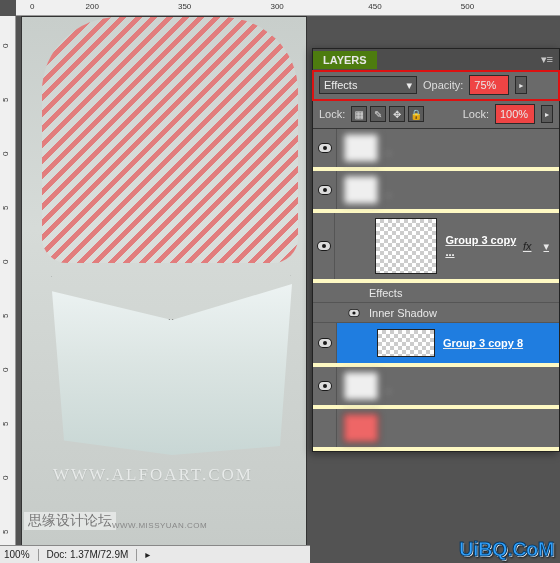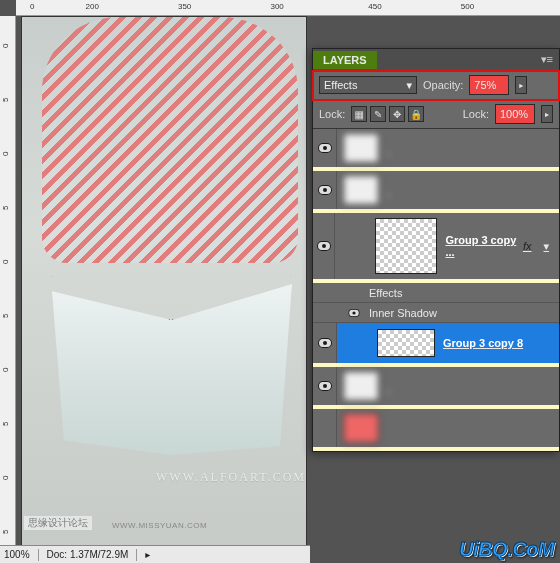--- a/index.html
+++ b/index.html
@@ -21,23 +21,23 @@
   }
 
   .ice-block { position: absolute; left: 30px; top: 258px; width: 240px; height: 180px;
     background: linear-gradient(180deg, rgba(240,246,246,0.95) 0%, rgba(220,230,228,0.9) 50%, rgba(200,216,214,0.85) 100%);
     clip-path: polygon(0 9%, 50% 25%, 100% 5%, 95% 95%, 50% 100%, 5% 92%);
   }
   .selection { position: absolute; left: 29px; top: 248px; width: 240px; height: 55px;
     border: 1px dashed #333; clip-path: polygon(0 20%, 50% 100%, 100% 18%);
   }
 
-  .watermark { position: absolute; left: 0; width: 100%; bottom: 60px; text-align: right; font-family: "Times New Roman", serif; letter-spacing: 2px; font-size: 12px; color: #e8ebea; text-shadow: 0 1px 1px rgba(0,0,0,.15); padding-left: 31px; }
-
-  .forum-mark { position: absolute; left: 2px; bottom: 15px; font-size: 10px; color: #777; background: rgba(255,255,255,.5); padding: 0 4px; }
+  .watermark { position: absolute; left: 0; width: 100%; bottom: 60px; text-align: left; font-family: "Times New Roman", serif; letter-spacing: 2px; font-size: 17px; color: #e8ebea; text-shadow: 0 1px 1px rgba(0,0,0,.15); padding-left: 31px; }
+
+  .forum-mark { position: absolute; left: 2px; bottom: 15px; font-size: 14px; color: #777; background: rgba(255,255,255,.5); padding: 0 4px; }
   .missyuan { position: absolute; left: 90px; bottom: 15px; font-size: 8px; color: #888; letter-spacing: .5px; }
 
   
   .panel { position: absolute; right: 0; top: 48px; width: 248px; background: #6a6a6a; border: 1px solid #222; box-shadow: -2px 2px 8px rgba(0,0,0,.4); font-size: 11px; color: #e8e8e8; }
   .panel-tabs { display: flex; align-items: center; background: #4d4d4d; height: 22px; border-bottom: 1px solid #222; }
   .panel-tab { background: #4d7c0f; padding: 3px 10px; font-weight: bold; font-size: 11px; }
   .panel-menu { margin-left: auto; padding: 0 6px; font-size: 11px; color: #ccc; cursor: pointer; }
 
   .blend-row, .lock-row { display: flex; align-items: center; gap: 6px; padding: 4px 6px; border-bottom: 1px solid #353535; }
   .red-outline { outline: 2px solid #d11; outline-offset: -1px; }
@@ -67,21 +67,21 @@
 
   .layer-row.selected { background: #1f7de0; }
   .layer-row.selected .layer-name { color: #fff; }
 
   .blurred { filter: blur(3px); }
 
   
   .status { position: absolute; left: 0; bottom: 0; height: 18px; width: 310px; background: #e9e9e9; border-top: 1px solid #888; display:flex; align-items:center; font-size: 10px; color:#222; padding: 0 4px; gap: 8px; }
   .status .sep { border-left: 1px solid #999; height: 12px; }
 
-  .site-brand { position:absolute; right: 6px; bottom: 2px; font-size: 20px; font-weight: 900; font-style: italic; font-family: Arial, sans-serif;
+  .site-brand { position:absolute; right: 6px; bottom: 2px; font-size: 20px; font-weight: 900; font-family: Arial, sans-serif;
      color: #31a3ff; -webkit-text-stroke: 1px #083a66; text-shadow: 1px 1px 0 #fff, 2px 2px 2px rgba(0,0,0,.6); letter-spacing: -.5px;}
 </style>
 </head>
 <body>
 
 <div class="ruler-top">
   <span class="tick" style="left:3%">0</span>
   <span class="tick" style="left:14%">200</span>
   <span class="tick" style="left:31%">350</span>
   <span class="tick" style="left:48%">300</span>

